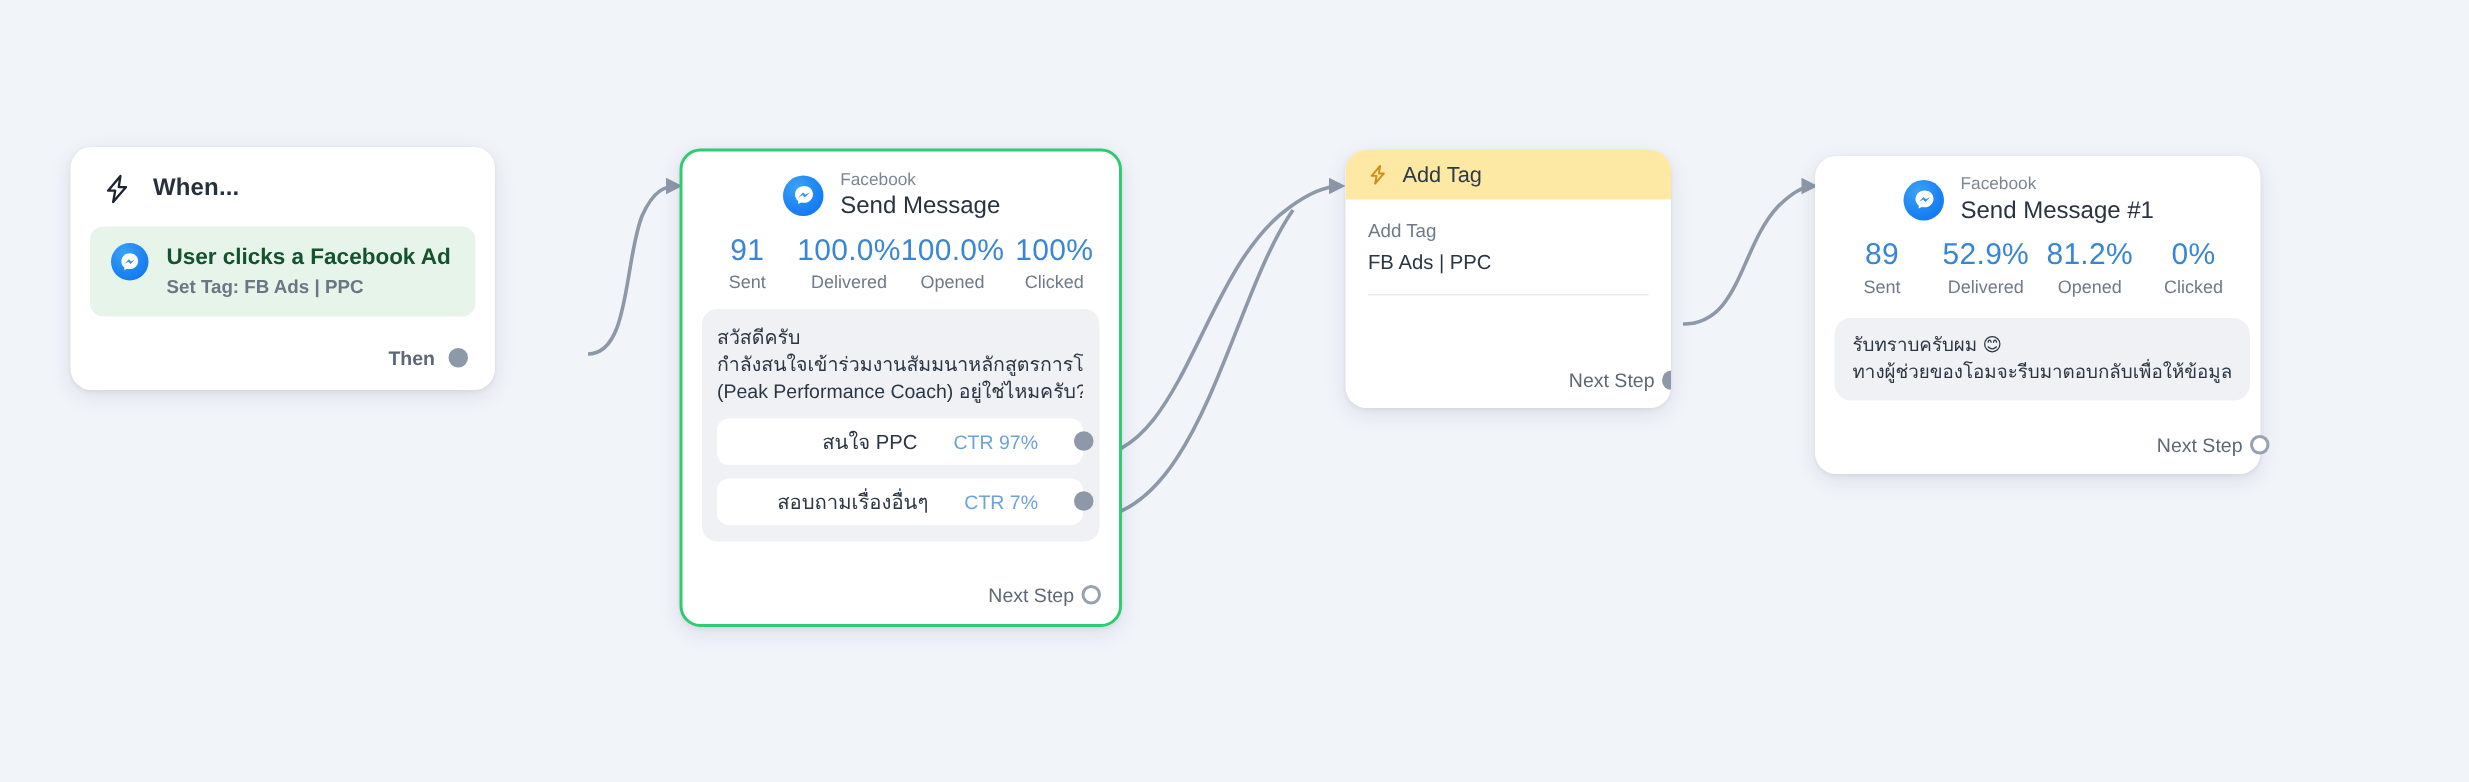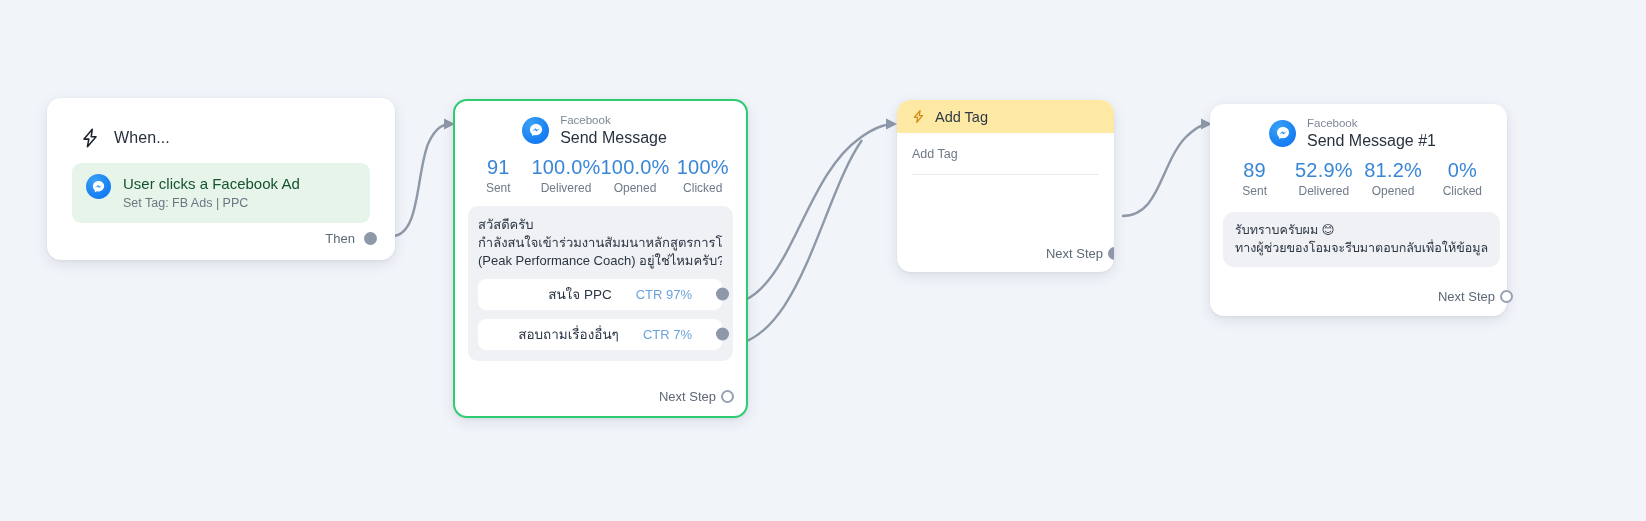--- a/index.html
+++ b/index.html
@@ -15,21 +15,21 @@
 
   .card{
     position:absolute;
     background:#ffffff;
     border-radius:14px;
     box-shadow:0 4px 14px rgba(25,40,70,.10), 0 1px 3px rgba(25,40,70,.06);
     box-sizing:border-box;
   }
 
   
-  #card-trigger{left:47px;top:98px;width:348px;height:162px;padding:12px;}
+  #card-trigger{left:47px;top:98px;width:283px;height:162px;padding:0;font-weight:bold;}
   .trigger-head{display:flex;align-items:center;gap:13px;padding:17px 20px 6px 20px;}
   .bolt{width:22px;height:22px;flex:0 0 22px;}
   .trigger-title{font-size:16px;color:#26313d;letter-spacing:.1px;}
   .trigger-body{margin:8px 13px 0 13px;background:#e6f4e9;border-radius:9px;padding:11px 14px 12px 14px;display:flex;gap:12px;align-items:flex-start;}
   .msgr{width:25px;height:25px;border-radius:50%;flex:0 0 25px;
     background:radial-gradient(circle at 35% 28%,#3aa2f5 0%,#1c84f3 55%,#0d6ef0 100%);
     display:flex;align-items:center;justify-content:center;}
   .msgr svg{width:15px;height:15px;display:block;}
   .trig-lines{display:flex;flex-direction:column;gap:2px;min-width:0;}
   .trig-l1{font-size:15px;color:#14532d;line-height:19px;}
@@ -192,20 +192,21 @@
     <div class="tag-head">
       <span class="bolt-y">
         <svg viewBox="0 0 24 24" width="15" height="15">
           <path d="M14.5 2.5 L5.5 13.2 h5.2 L9.2 21.5 L18.6 10.6 h-5.3 z" fill="#fde9a4" stroke="#d08c18" stroke-width="2" stroke-linejoin="round"></path>
         </svg>
       </span>
       <span class="tag-head-title">Add Tag</span>
     </div>
     <div class="tag-body">
       <div class="tag-field-label">Add Tag</div>
+      <div class="tag-field-value">FB Ads | PPC</div>
       <div class="tag-divider"></div>
     </div>
     <div class="next-row">
       <span class="next-label">Next Step</span>
       <span class="dot-filled"></span>
     </div>
   </div>
 
   <div class="card mcard" id="card-msg2">
     <div class="mhead">

